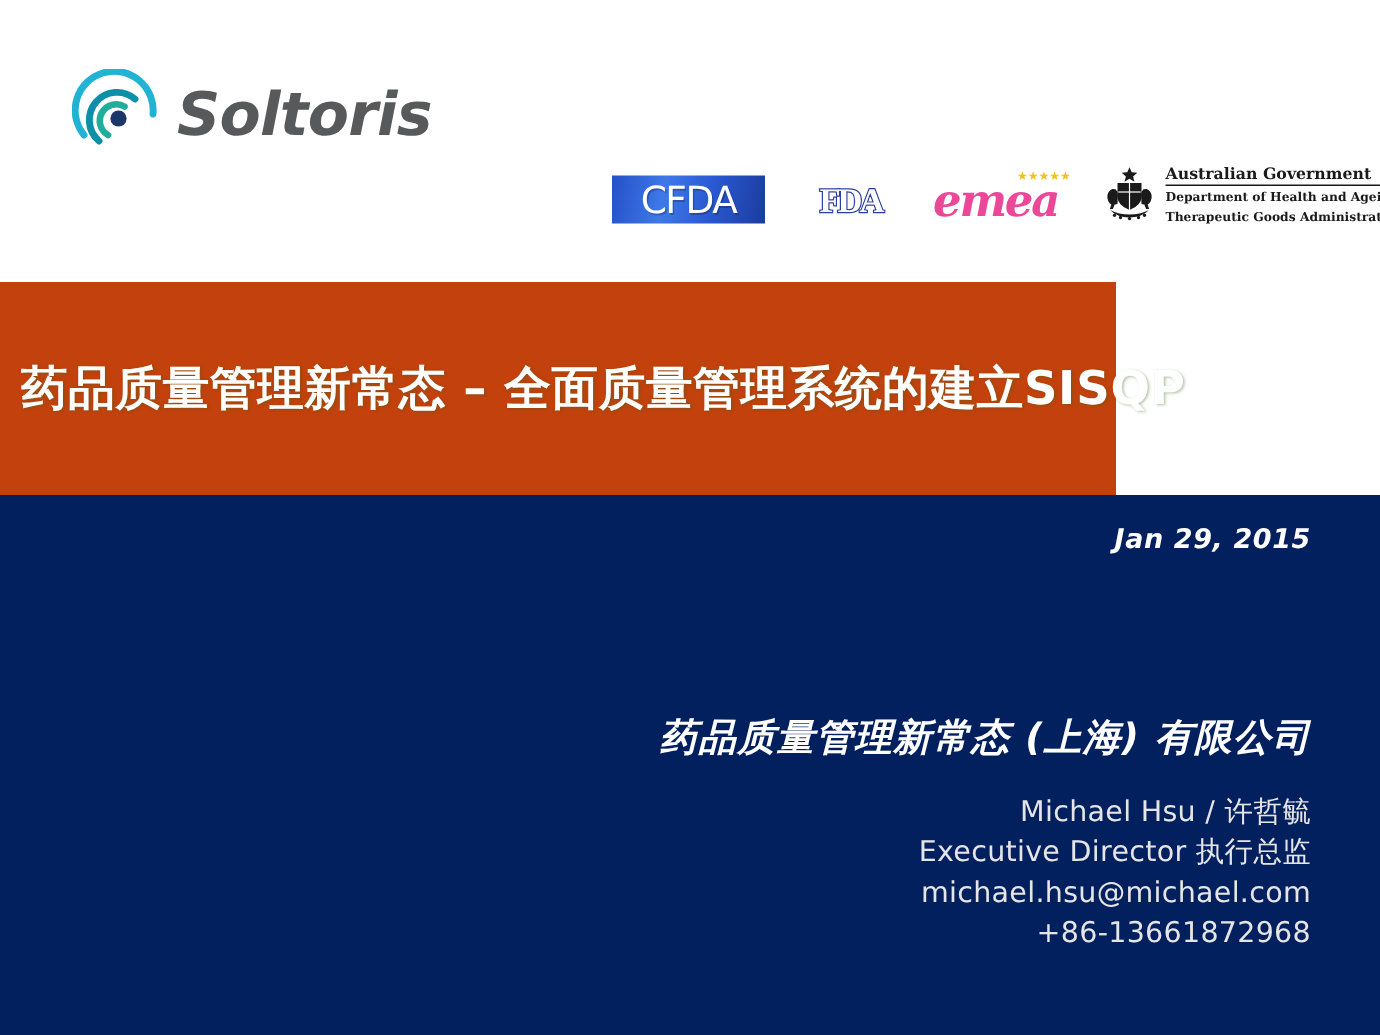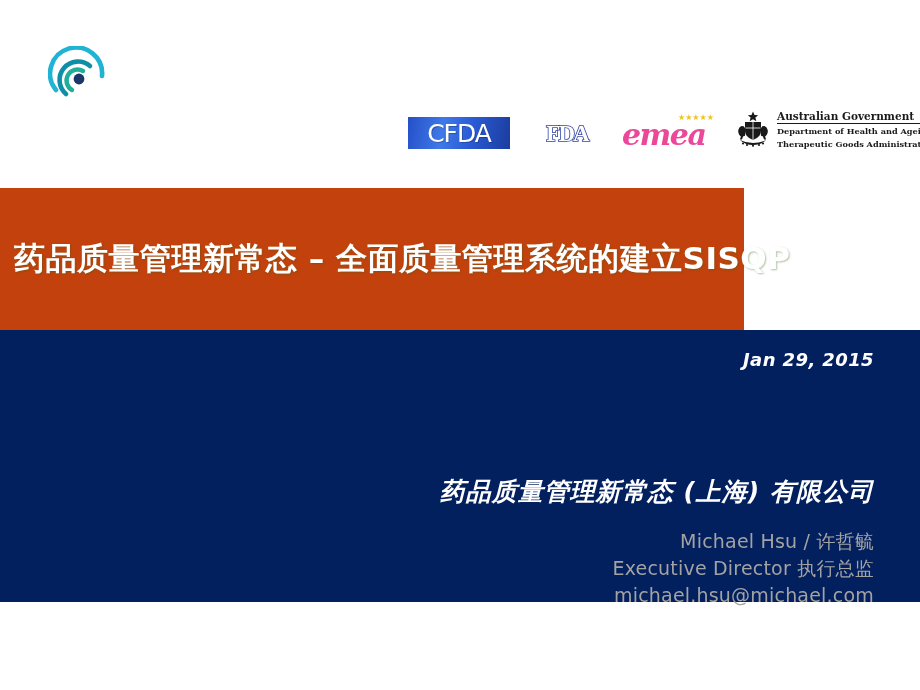--- a/index.html
+++ b/index.html
@@ -204,21 +204,21 @@
     text-shadow: 1px 1px 2px rgba(60,100,30,0.40);
     white-space: nowrap;
   }
 
   
   .body-band {
     position: absolute;
     left: 0;
     top: 330px;
     width: 920px;
-    height: 272px;
+    height: 360px;
     background: #021f5e;
   }
 
   .date-line {
     position: absolute;
     right: 46px;
     top: 19px;
     font-family: "DejaVu Sans", sans-serif;
     font-size: 18px;
     font-weight: bold;
@@ -244,21 +244,21 @@
   .contact-block {
     position: absolute;
     right: 46px;
     top: 198px;
     text-align: right;
   }
   .contact-line {
     font-family: "DejaVu Sans", sans-serif;
     font-size: 19px;
     font-weight: normal;
-    color: #a3a3a3;
+    color: #e5e5e5;
     line-height: 1.42;
     letter-spacing: 0.2px;
     white-space: nowrap;
   }
 </style>
 </head>
 <body>
 
 <div class="slide">
 
@@ -270,20 +270,21 @@
 
           <path d="M 8 44 A 26 26 0 1 1 54 30" fill="none" stroke="#21b3d4" stroke-width="4.6" stroke-linecap="round"></path>
 
           <path d="M 18 48 A 16 16 0 1 1 42 20" fill="none" stroke="#0e8fa8" stroke-width="4.6" stroke-linecap="round"></path>
 
           <path d="M 24 44 A 9 9 0 1 1 35 25" fill="none" stroke="#1fae9a" stroke-width="4.4" stroke-linecap="round"></path>
 
           <circle cx="31" cy="33" r="5.4" fill="#1b3668"></circle>
         </svg>
       </div>
+      <div class="brand-wordmark">Soltoris</div>
     </div>
 
     <div class="agency-row">
 
       <div class="logo-cfda">
         <span>CFDA</span>
       </div>
 
       <div class="logo-fda">
         <span>FDA</span>
@@ -336,17 +337,18 @@
   <div class="body-band">
 
     <div class="date-line">Jan 29, 2015</div>
 
     <div class="company-line">药品质量管理新常态 (上海) 有限公司</div>
 
     <div class="contact-block">
       <div class="contact-line">Michael Hsu / 许哲毓</div>
       <div class="contact-line">Executive Director 执行总监</div>
       <div class="contact-line">michael.hsu@michael.com</div>
+      <div class="contact-line">+86-13661872968</div>
     </div>
 
   </div>
 
 </div>
 
 </body></html>

